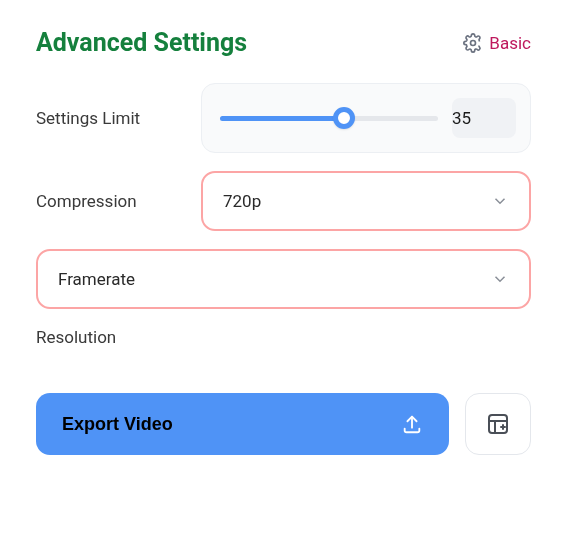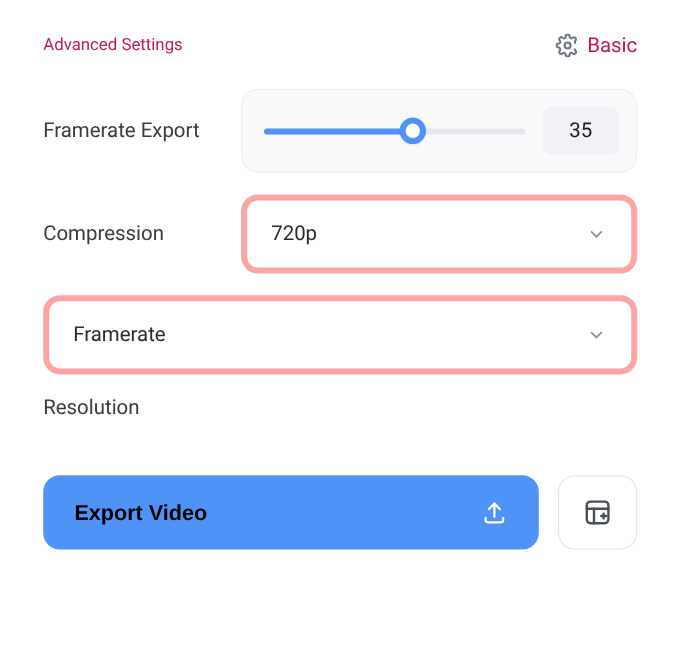--- a/index.html
+++ b/index.html
@@ -11,23 +11,23 @@
     padding: 28px 36px 32px 36px;
     color: #1a1a1a;
   }
   .header {
     display: flex;
     justify-content: space-between;
     align-items: center;
     margin-bottom: 26px;
   }
   .header h1 {
-    font-size: 14px;
-    font-weight: 400;
-    color: #be185d;
+    font-size: 25px;
+    font-weight: 700;
+    color: #15803d;
   }
   .basic-toggle {
     display: flex;
     align-items: center;
     gap: 6px;
     color: #be185d;
     font-size: 17px;
     cursor: pointer;
   }
   .gear-icon svg { display: block; }
@@ -85,33 +85,32 @@
     transform: translateX(-50%);
     width: 22px;
     height: 22px;
     background: #fff;
     border: 5px solid #4f93f6;
     border-radius: 50%;
     box-shadow: 0 1px 2px rgba(0,0,0,0.1);
   }
   .framerate-value {
     width: 64px;
-    text-align: center;
     background: #f0f2f5;
     border-radius: 8px;
     padding: 10px 0;
     font-size: 17px;
     color: #1a1a1a;
   }
 
   .select {
     display: flex;
     align-items: center;
     justify-content: space-between;
-    border: 5px solid #fca5a5;
+    border: 2px solid #fca5a5;
     border-radius: 14px;
     padding: 18px 20px;
     font-size: 17px;
     color: #2a2a2a;
     background: #fff;
     cursor: pointer;
   }
   .chevron svg { display: block; }
 
   .footer {
@@ -156,21 +155,21 @@
       <svg width="20" height="20" viewBox="0 0 24 24" fill="none" stroke="#6b7280" stroke-width="2">
         <path d="M12 15a3 3 0 1 0 0-6 3 3 0 0 0 0 6z"></path>
         <path d="M19.4 15a1.7 1.7 0 0 0 .34 1.87l.06.06a2 2 0 1 1-2.83 2.83l-.06-.06a1.7 1.7 0 0 0-1.87-.34 1.7 1.7 0 0 0-1.03 1.56V21a2 2 0 0 1-4 0v-.09A1.7 1.7 0 0 0 9 19.4a1.7 1.7 0 0 0-1.87.34l-.06.06a2 2 0 1 1-2.83-2.83l.06-.06A1.7 1.7 0 0 0 4.6 15a1.7 1.7 0 0 0-1.56-1.03H3a2 2 0 0 1 0-4h.09A1.7 1.7 0 0 0 4.6 9a1.7 1.7 0 0 0-.34-1.87l-.06-.06a2 2 0 1 1 2.83-2.83l.06.06A1.7 1.7 0 0 0 9 4.6a1.7 1.7 0 0 0 1.03-1.56V3a2 2 0 0 1 4 0v.09A1.7 1.7 0 0 0 15 4.6a1.7 1.7 0 0 0 1.87-.34l.06-.06a2 2 0 1 1 2.83 2.83l-.06.06A1.7 1.7 0 0 0 19.4 9c.14.36.22.74.22 1.13"></path>
       </svg>
     </span>
     <span>Basic</span>
   </div>
 </div>
 
 <div class="row">
-  <div class="row-label">Framerate Export</div>
+  <div class="row-label">Settings Limit</div>
   <div class="row-control">
     <div class="framerate-box">
       <div class="slider-wrap">
         <div class="slider-track"></div>
         <div class="slider-fill"></div>
         <div class="slider-thumb"></div>
       </div>
       <div class="framerate-value">35</div>
     </div>
   </div>

